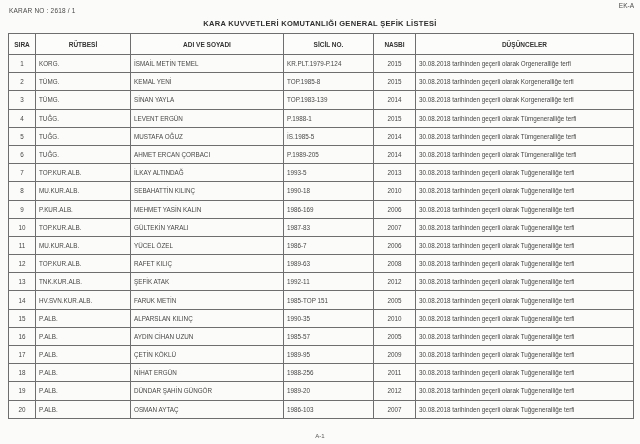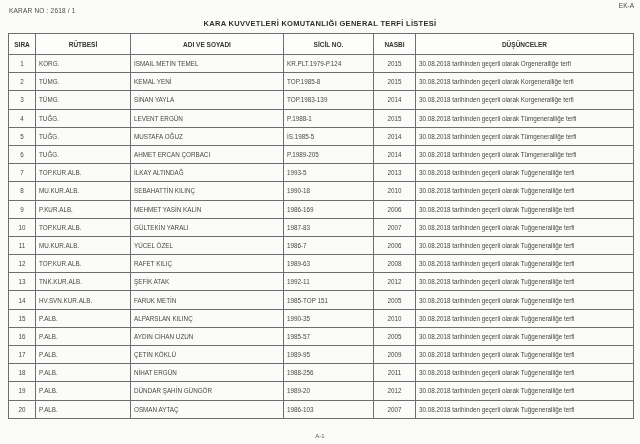--- a/index.html
+++ b/index.html
@@ -55,21 +55,21 @@
     text-align: center; font-size: 6px; color: #555;
   }
 </style>
 </head>
 <body>
 
 <div class="page">
 
   <div class="karar-no">KARAR NO : 2618 / 1</div>
   <div class="ek">EK-A</div>
-  <div class="doc-title">KARA KUVVETLERİ KOMUTANLIĞI GENERAL TERFİ LİSTESİ</div>
+  <div class="doc-title">KARA KUVVETLERİ KOMUTANLIĞI GENERAL ŞEFİK LİSTESİ</div>
 
   <table class="list">
     <colgroup>
       <col style="width:27px">
       <col style="width:95px">
       <col style="width:153px">
       <col style="width:90px">
       <col style="width:42px">
       <col style="width:218px">
     </colgroup>

